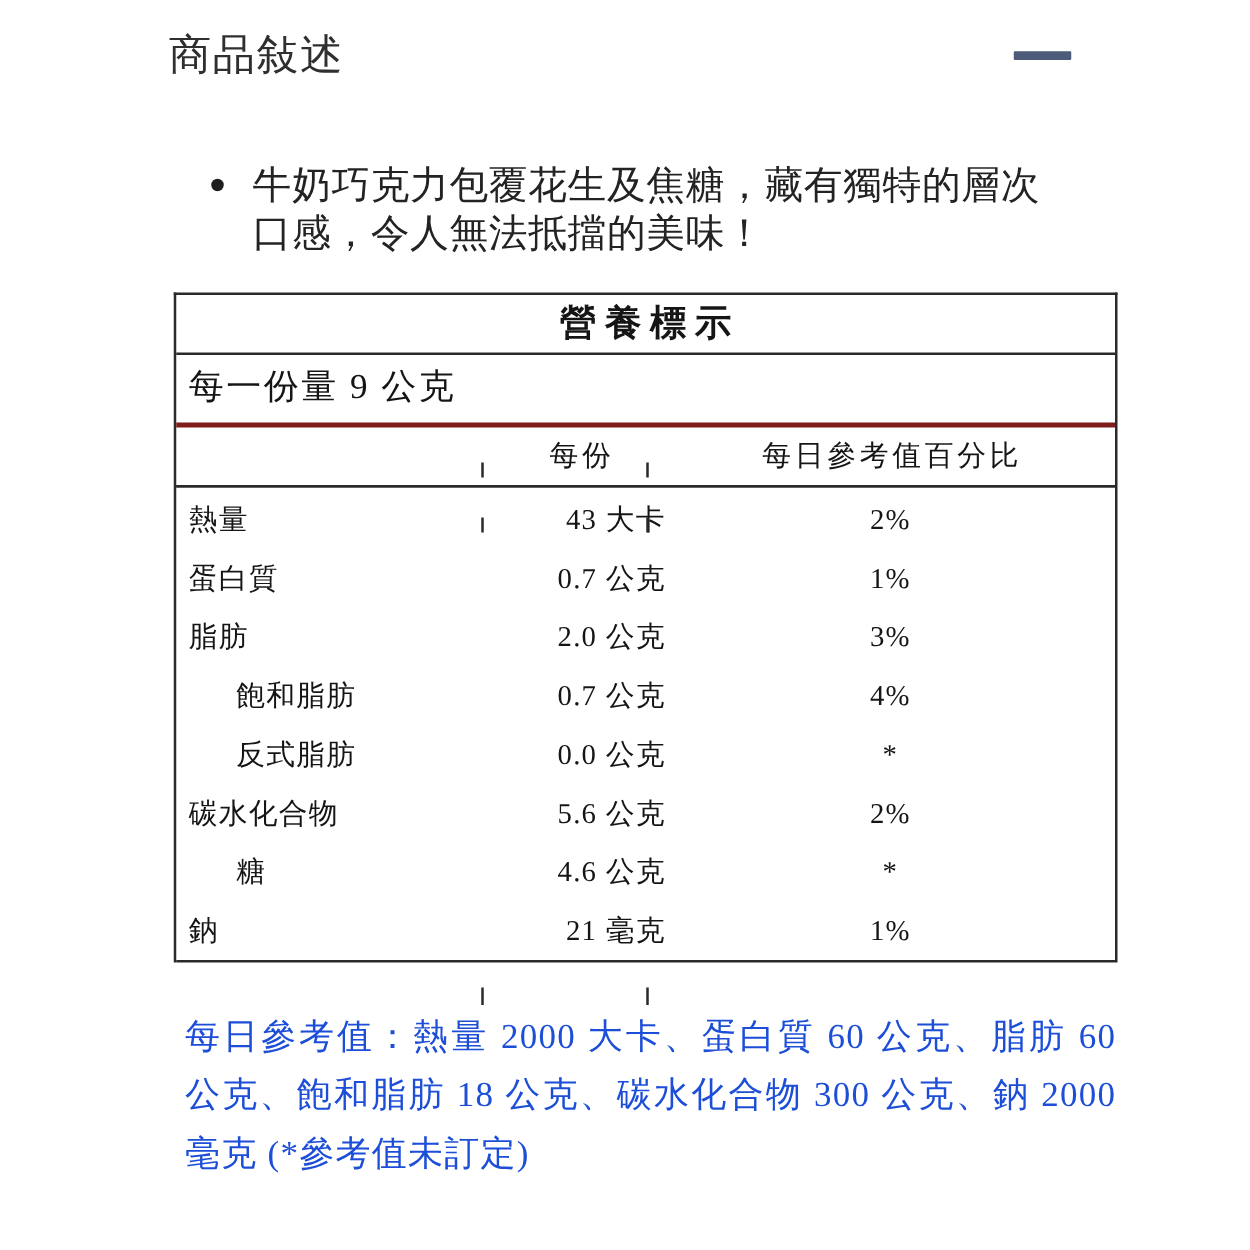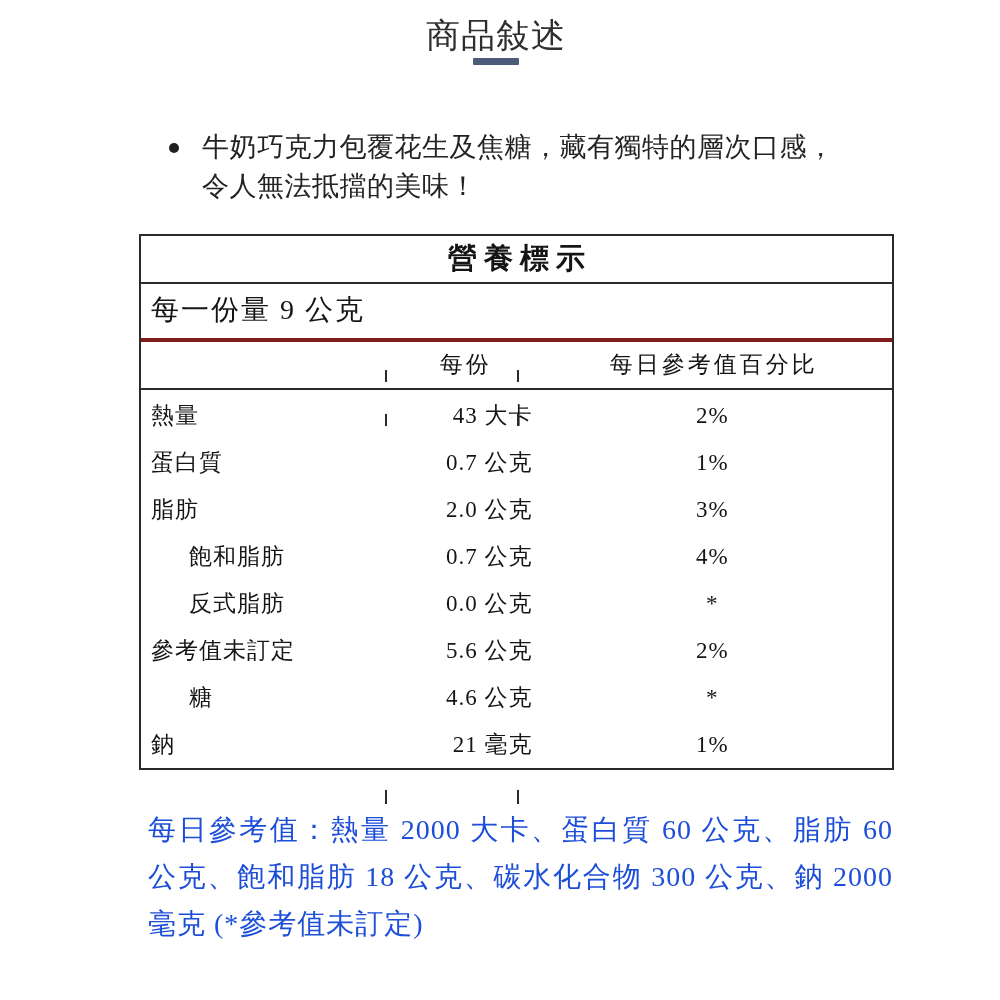--- a/index.html
+++ b/index.html
@@ -25,21 +25,20 @@
   
   .section-header {
     position: absolute;
     left: 135px;
     top: 18px;
     width: 722px;
     height: 52px;
     display: flex;
     align-items: center;
     justify-content: space-between;
-    flex-direction: column;
   }
   .section-title {
     font-family: "Liberation Sans", "DejaVu Sans", sans-serif;
     font-size: 34px;
     font-weight: 400;
     letter-spacing: 1px;
     color: #2f2f2f;
     line-height: 1;
     white-space: nowrap;
   }
@@ -69,21 +68,21 @@
     top: 128px;
     width: 700px;
     margin: 0;
     padding: 0;
     list-style: none;
   }
   .desc-item {
     position: relative;
     padding-left: 52px;
     font-family: "Liberation Sans", "DejaVu Sans", sans-serif;
-    font-size: 27px;
+    font-size: 31px;
     line-height: 39px;
     color: #232323;
     letter-spacing: 0.5px;
   }
   .desc-bullet {
     position: absolute;
     left: 19px;
     top: 15px;
     width: 10px;
     height: 10px;
@@ -268,21 +267,21 @@
             <td class="td-label indent">飽和脂肪</td>
             <td class="td-value">0.7 公克</td>
             <td class="td-pct">4%</td>
           </tr>
           <tr class="nt-row">
             <td class="td-label indent">反式脂肪</td>
             <td class="td-value">0.0 公克</td>
             <td class="td-pct">*</td>
           </tr>
           <tr class="nt-row">
-            <td class="td-label">參考值未訂定</td>
+            <td class="td-label">碳水化合物</td>
             <td class="td-value">5.6 公克</td>
             <td class="td-pct">2%</td>
           </tr>
           <tr class="nt-row">
             <td class="td-label indent">糖</td>
             <td class="td-value">4.6 公克</td>
             <td class="td-pct">*</td>
           </tr>
           <tr class="nt-row">
             <td class="td-label">鈉</td>

